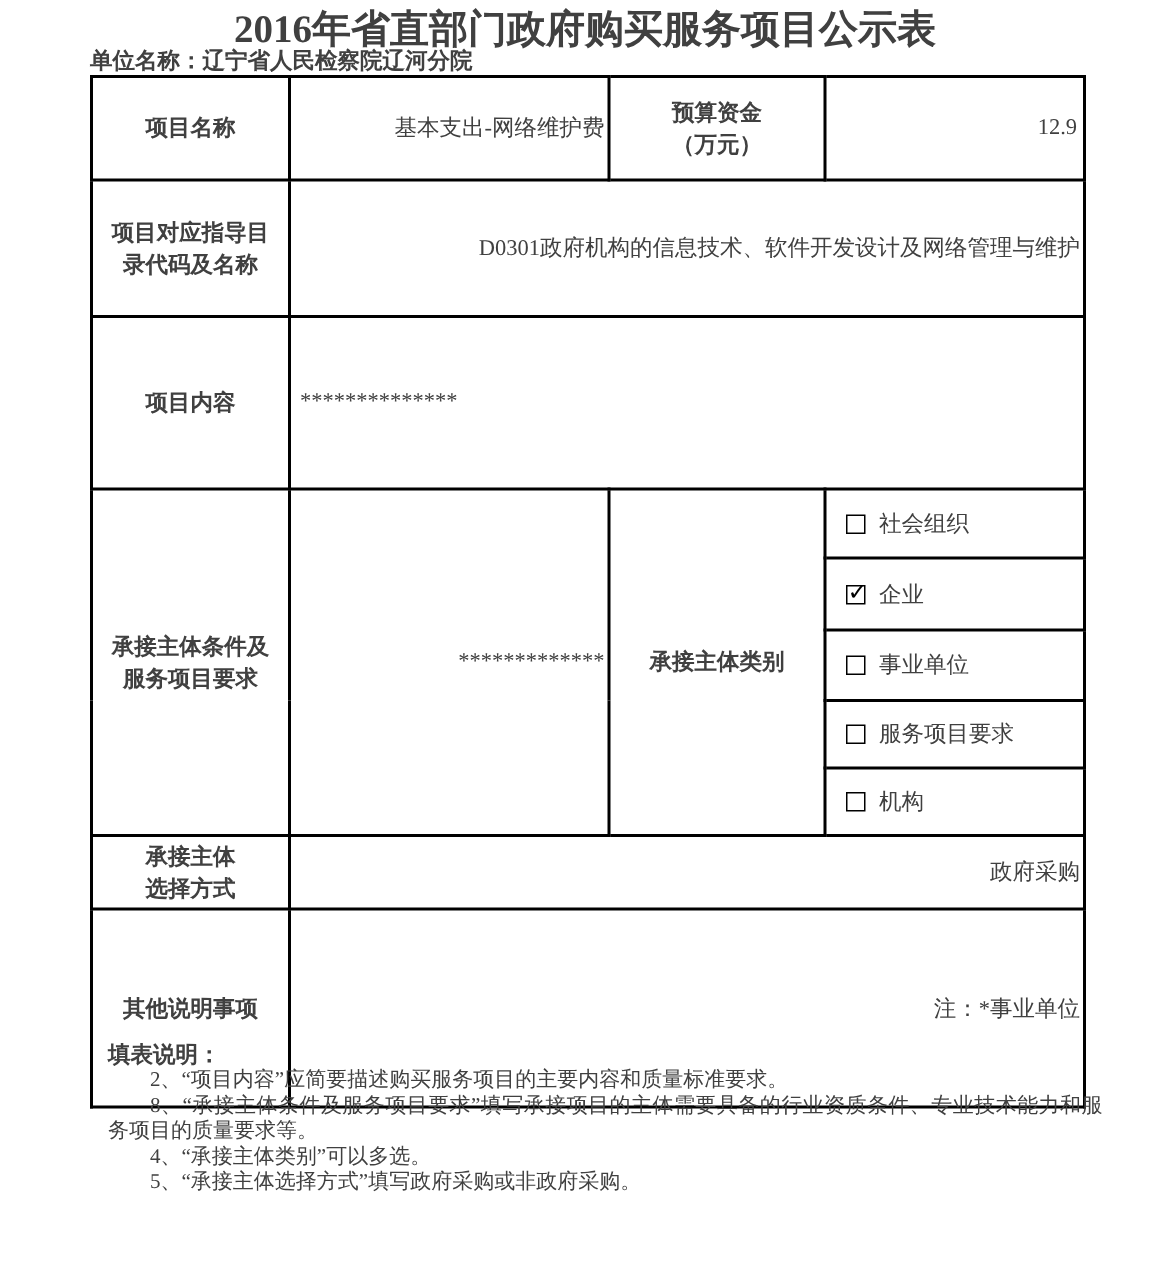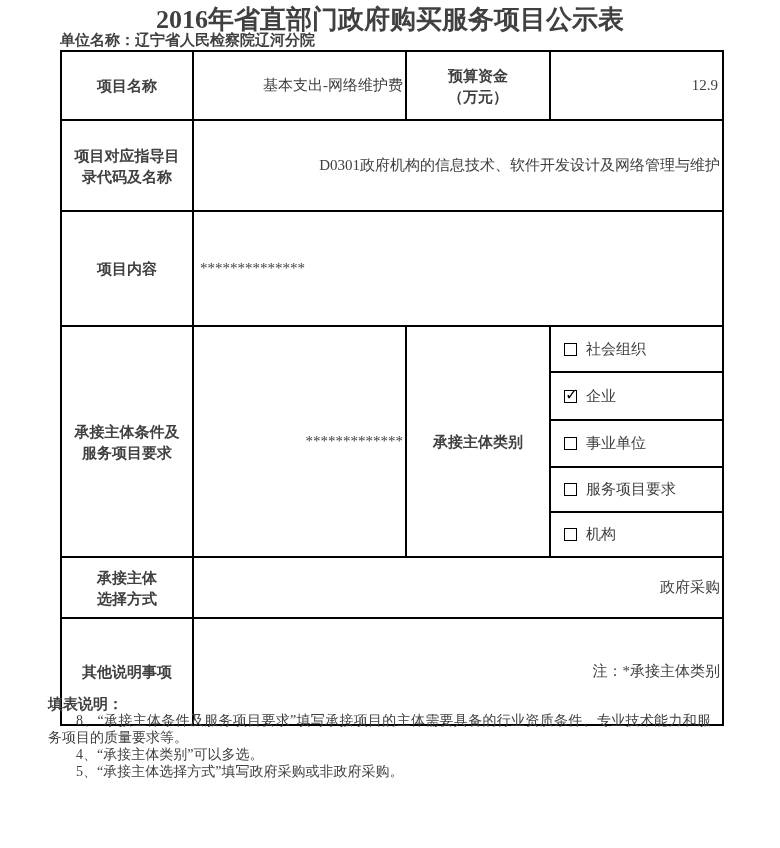--- a/index.html
+++ b/index.html
@@ -59,21 +59,21 @@
   }
   .cb[data-checked="true"]::after {
     content:"✓";
     position:absolute; left:0px; top:-6px;
     font-size:16px; font-weight:700;
     font-family:"DejaVu Sans", sans-serif;
     color:#000;
   }
   .cblabel { font-family:"Liberation Serif", serif; font-size:15px; }
   .notes {
-    position:absolute; top:695px; left:48px; width:663px;
+    position:absolute; top:695px; left:72px; width:663px;
     font-family:"Liberation Serif", serif;
     font-size:14px; line-height:17px;
     text-align:justify;
   }
   .notes-heading {
     font-family:"Liberation Sans", sans-serif;
     font-weight:700; font-size:15px;
   }
   .notes p { text-indent:2em; margin:0; }
 </style>
@@ -151,33 +151,34 @@
     </tr>
     <tr style="height:45px">
       <td class="val cbcell">
         <span class="cbwrap">
           <span class="cb" data-checked="false"></span>
           <span class="cblabel">机构</span>
         </span>
       </td>
     </tr>
 
-    <tr style="height:61px">
+    <tr style="height:49px">
       <td class="lbl prewrap">承接主体
 选择方式</td>
       <td class="val center" colspan="3">政府采购</td>
     </tr>
 
-    <tr style="height:107px">
+    <tr style="height:132px">
       <td class="lbl">其他说明事项</td>
-      <td class="val center" colspan="3">注：*承接主体类别</td>
+      <td class="val center" colspan="3">注：*事业单位</td>
     </tr>
   </tbody>
     </table>
 
   <div class="notes">
     <div class="notes-heading">填表说明：</div>
+    <p>2、“项目内容”应简要描述购买服务项目的主要内容和质量标准要求。</p>
     <p>8、“承接主体条件及服务项目要求”填写承接项目的主体需要具备的行业资质条件、专业技术能力和服务项目的质量要求等。</p>
     <p>4、“承接主体类别”可以多选。</p>
     <p>5、“承接主体选择方式”填写政府采购或非政府采购。</p>
   </div>
 
 </div>
 
 </body></html>

